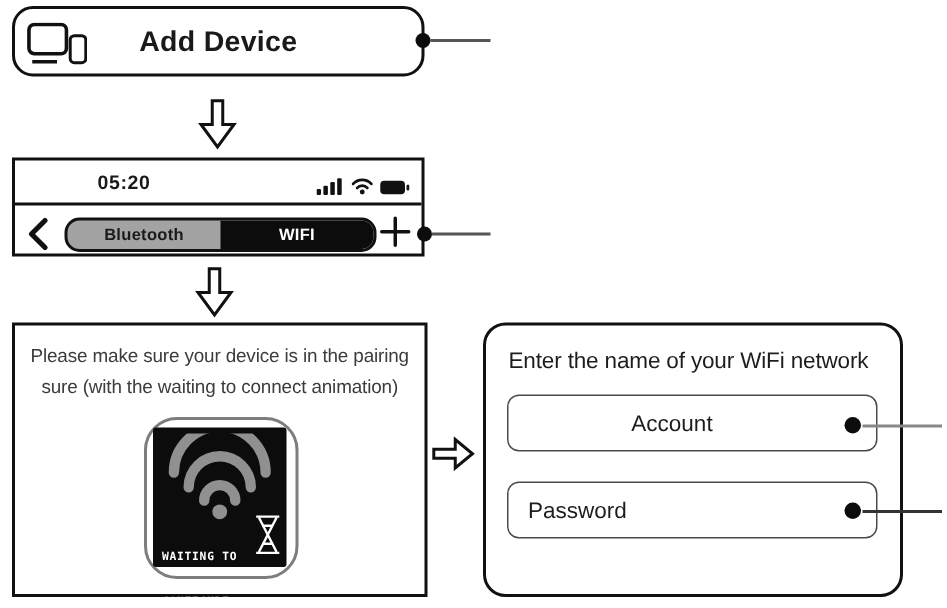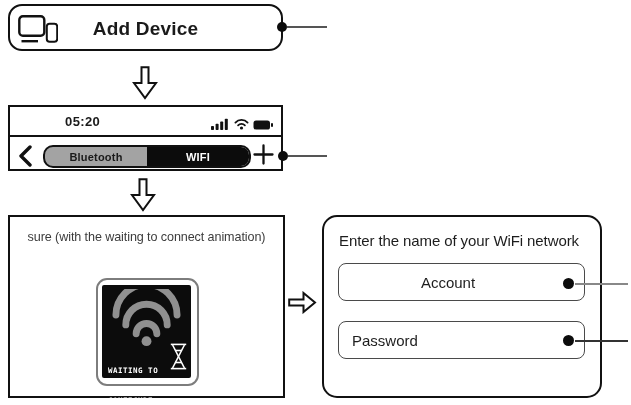--- a/index.html
+++ b/index.html
@@ -24,21 +24,21 @@
   .seg{position:absolute;left:33px;top:38px;width:204px;height:19px;border:2px solid #111;border-radius:10px;display:flex;overflow:hidden;background:#a3a3a3;}
   .seg .tab{flex:1;display:flex;align-items:center;justify-content:center;font-size:11px;font-weight:700;letter-spacing:.2px;}
   .seg .tab.active{background:#0c0c0c;color:#fff;border-radius:0 8px 8px 0;}
   .phone .plus{position:absolute;left:243px;top:37px;}
   
   .flow-arrow path{fill:#fff;stroke:#111;stroke-width:2;stroke-linejoin:miter;}
   
   .box{border:2.5px solid #111;background:#fff;}
   .pairing-box{left:8px;top:215px;width:273px;height:179px;}
   .pairing-text{position:absolute;left:0;right:0;top:10px;text-align:center;font-size:12.6px;line-height:21px;color:#3c3c3c;letter-spacing:-.1px;}
-  .device-frame{position:absolute;left:86px;top:61px;width:99px;height:104px;border:2px solid #7d7d7d;border-radius:11px;background:#fff;}
+  .device-frame{position:absolute;left:86px;top:61px;width:99px;height:104px;border:2px solid #7d7d7d;border-radius:22px;background:#fff;}
   .device-screen{position:absolute;left:4px;top:5px;width:89px;height:93px;background:#0c0c0c;border-radius:2px;}
   .screen-caption{position:absolute;left:6px;top:61px;font-family:"DejaVu Sans Mono",monospace;font-size:7.5px;font-weight:700;line-height:10px;color:#fff;letter-spacing:.5px;white-space:pre;}
   .device-screen .hg{position:absolute;right:4px;top:58px;}
   
   .form-box{left:322px;top:215px;width:276px;height:179px;border-radius:15px;}
   .form-title{position:absolute;left:15px;top:15px;font-size:15px;color:#1d1d1d;letter-spacing:-.1px;}
   .field{position:absolute;left:14px;width:247px;height:38px;border:1.4px solid #4a4a4a;border-radius:8px;background:#fff;
          font-family:"Liberation Sans",sans-serif;font-size:15px;color:#1d1d1d;padding:0 40px 0 13px;box-sizing:border-box;outline:none;}
   .field::placeholder{color:#1d1d1d;opacity:1;}
   .f-account{top:46px;text-align:center;}
@@ -97,20 +97,21 @@
   </div>
   <div class="abs dot" style="left:278px;top:151px;"></div>
   <div class="abs hline" style="left:288px;top:155px;width:39px;"></div>
 
   <svg class="abs flow-arrow" style="left:130px;top:178px;" width="26" height="34" viewBox="0 0 26 34">
     <path d="M9.5,1.2 H16.5 V17 H24 L13,32 L2,17 H9.5 Z"></path>
   </svg>
 
   <div class="abs box pairing-box">
     <div class="pairing-text">
+      <div>Please make sure your device is in the pairing</div>
       <div>sure (with the waiting to connect animation)</div>
     </div>
     <div class="device-frame">
       <div class="device-screen">
         <svg style="position:absolute;left:8px;top:4px;" width="73" height="58" viewBox="0 0 74 58">
           <path d="M6,26 A 31,31 0 0 1 68,26" fill="none" stroke="#909090" stroke-width="7" stroke-linecap="round"></path>
           <path d="M16,36 A 21,21 0 0 1 58,36" fill="none" stroke="#909090" stroke-width="7" stroke-linecap="round"></path>
           <path d="M26.5,45 A 10.5,10.5 0 0 1 47.5,45" fill="none" stroke="#909090" stroke-width="7" stroke-linecap="round"></path>
           <circle cx="37" cy="52.5" r="5" fill="#909090"></circle>
         </svg>

